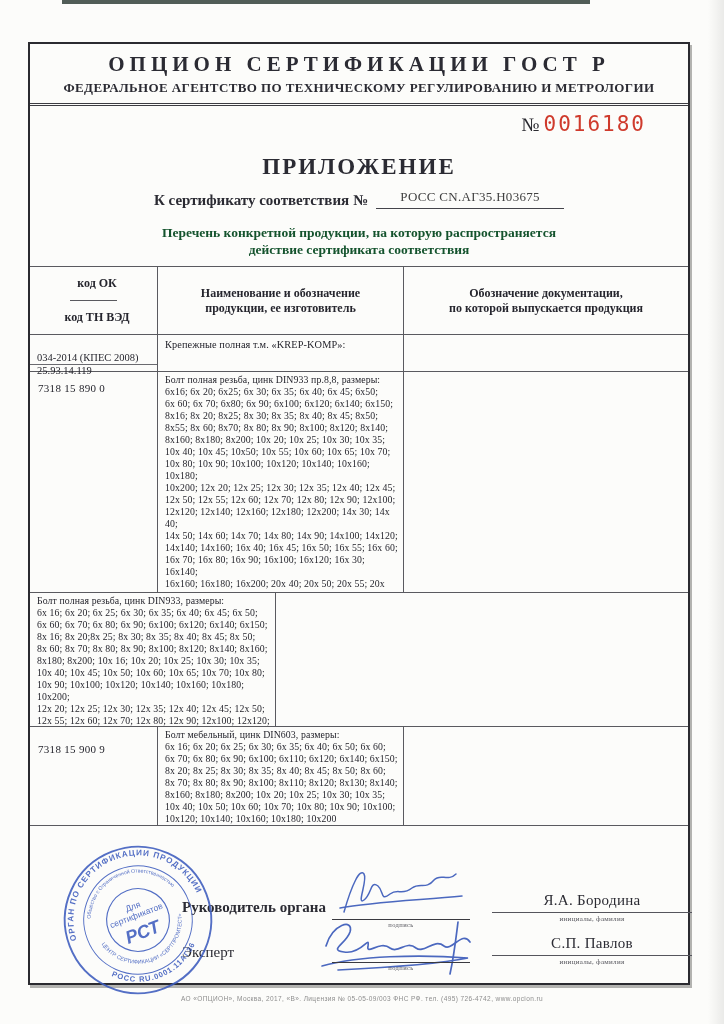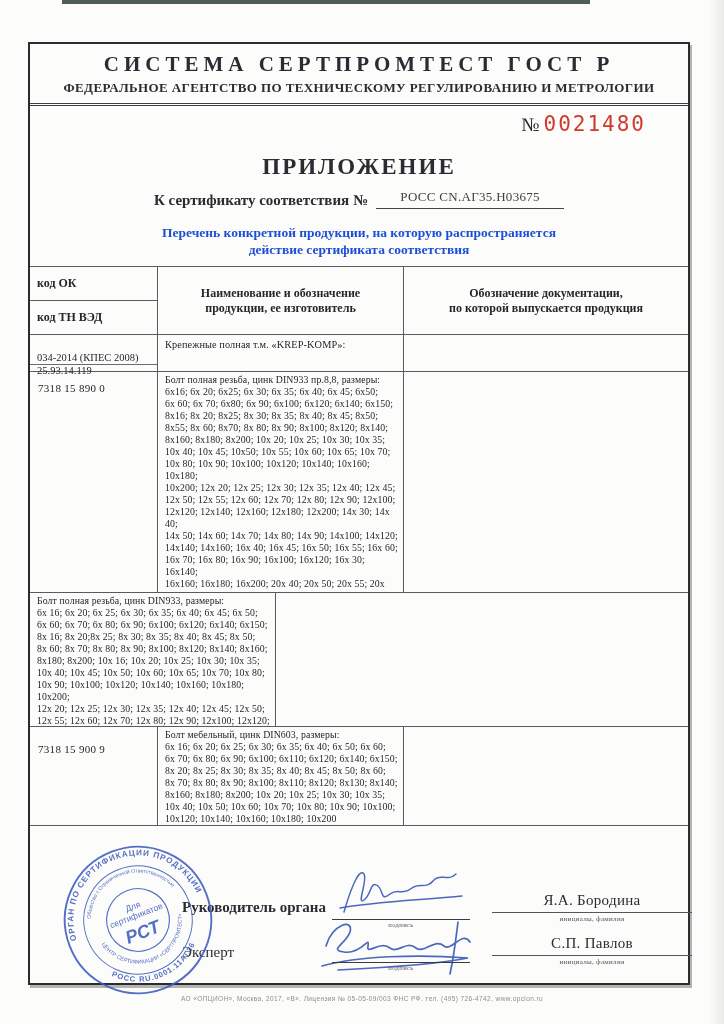--- a/index.html
+++ b/index.html
@@ -28,36 +28,36 @@
   .form-number .pref { font-size:19px; color:#2a2a30; }
   .form-number .num { font-family:"DejaVu Sans Mono",monospace; font-size:21px; letter-spacing:2px; color:#cf3a2c; }
 
   .doc-title { position:absolute; left:0; right:0; top:110px; text-align:center; font-size:23px; font-weight:bold; letter-spacing:2px; color:#2b2b33; }
 
   .cert-line { position:absolute; left:0; right:0; top:146px; display:flex; justify-content:center; align-items:flex-end; gap:8px; }
   .cert-line .lbl { font-size:15px; font-weight:bold; color:#2b2b33; }
   .cert-line .val-wrap { display:inline-block; min-width:188px; border-bottom:1px solid #44444a; text-align:center; }
   .cert-line .val { position:relative; top:-3px; font-size:13px; color:#404040; letter-spacing:0.3px; }
 
-  .subtitle { position:absolute; left:0; right:0; top:180px; text-align:center; font-size:13.5px; font-weight:bold; line-height:17px; color:#1d4ed8; white-space:pre-line; }
+  .subtitle { position:absolute; left:0; right:0; top:180px; text-align:center; font-size:13.5px; font-weight:bold; line-height:17px; color:#14532d; white-space:pre-line; }
 
   
   .tbl { position:absolute; left:0; right:0; top:222px; border-top:1px solid #5a5a5f; border-bottom:1px solid #5a5a5f; }
   .row { display:flex; border-bottom:1px solid #5a5a5f; }
   .row:last-child { border-bottom:none; }
   .c1 { width:128px; border-right:1px solid #5a5a5f; }
   .c2 { width:246px; border-right:1px solid #5a5a5f; }
   .c3 { flex:1; }
   .row-h { height:68px; }
   .row-1 { height:37px; }
   .row-2 { height:221px; }
   .row-3 { height:134px; }
   .row-4 { height:98px; }
   .hcell { display:flex; align-items:center; justify-content:center; text-align:center; font-weight:bold; font-size:12px; line-height:15px; color:#26262e; padding:2px 8px; }
-  .c1h { display:flex; flex-direction:column; font-weight:bold; font-size:12px; }
+  .c1h { display:flex; flex-direction:column; font-weight:bold; font-size:12px;align-items:center; }
   .c1h .half { flex:1; display:flex; align-items:center; padding-left:7px; }
   .c1h .half:first-child { border-bottom:1px solid #5a5a5f; }
   .codecell { font-size:10.5px; line-height:13px; padding:3px 4px 0 7px; white-space:pre-line; position:relative; }
   .codecell .subline { position:absolute; left:0; right:0; top:29px; border-top:1px solid #6a6a6f; }
   .codecell2 { font-size:11px; padding:10px 4px 0 8px; letter-spacing:0.3px; }
   .codecell3 { font-size:11px; padding:16px 4px 0 8px; letter-spacing:0.3px; }
   .prod { font-size:9.8px; line-height:12px; padding:2px 3px 0 7px; white-space:pre-line; letter-spacing:0.1px; overflow:hidden; color:#25252d; }
   .prod-1 { font-size:10.3px; padding-top:4px; }
 
   
@@ -84,27 +84,27 @@
 </style>
 </head>
 <body>
 
 <div class="scan-strip"></div>
 <div class="edge-shade"></div>
 
 <div class="frame">
 
   <div class="hdr">
-    <div class="hdr-title">СИСТЕМА СЕРТПРОМТЕСТ ГОСТ Р</div>
+    <div class="hdr-title">ОПЦИОН СЕРТИФИКАЦИИ ГОСТ Р</div>
     <div class="hdr-agency">ФЕДЕРАЛЬНОЕ АГЕНТСТВО ПО ТЕХНИЧЕСКОМУ РЕГУЛИРОВАНИЮ И МЕТРОЛОГИИ</div>
   </div>
 
   <div class="form-number">
     <span class="pref">№</span>
-    <span class="num">0021480</span>
+    <span class="num">0016180</span>
   </div>
 
   <div class="doc-title">ПРИЛОЖЕНИЕ</div>
 
   <div class="cert-line">
     <span class="lbl">К сертификату соответствия №</span>
     <span class="val-wrap">
       <span class="val">РОСС CN.АГ35.Н03675</span>
     </span>
   </div>

